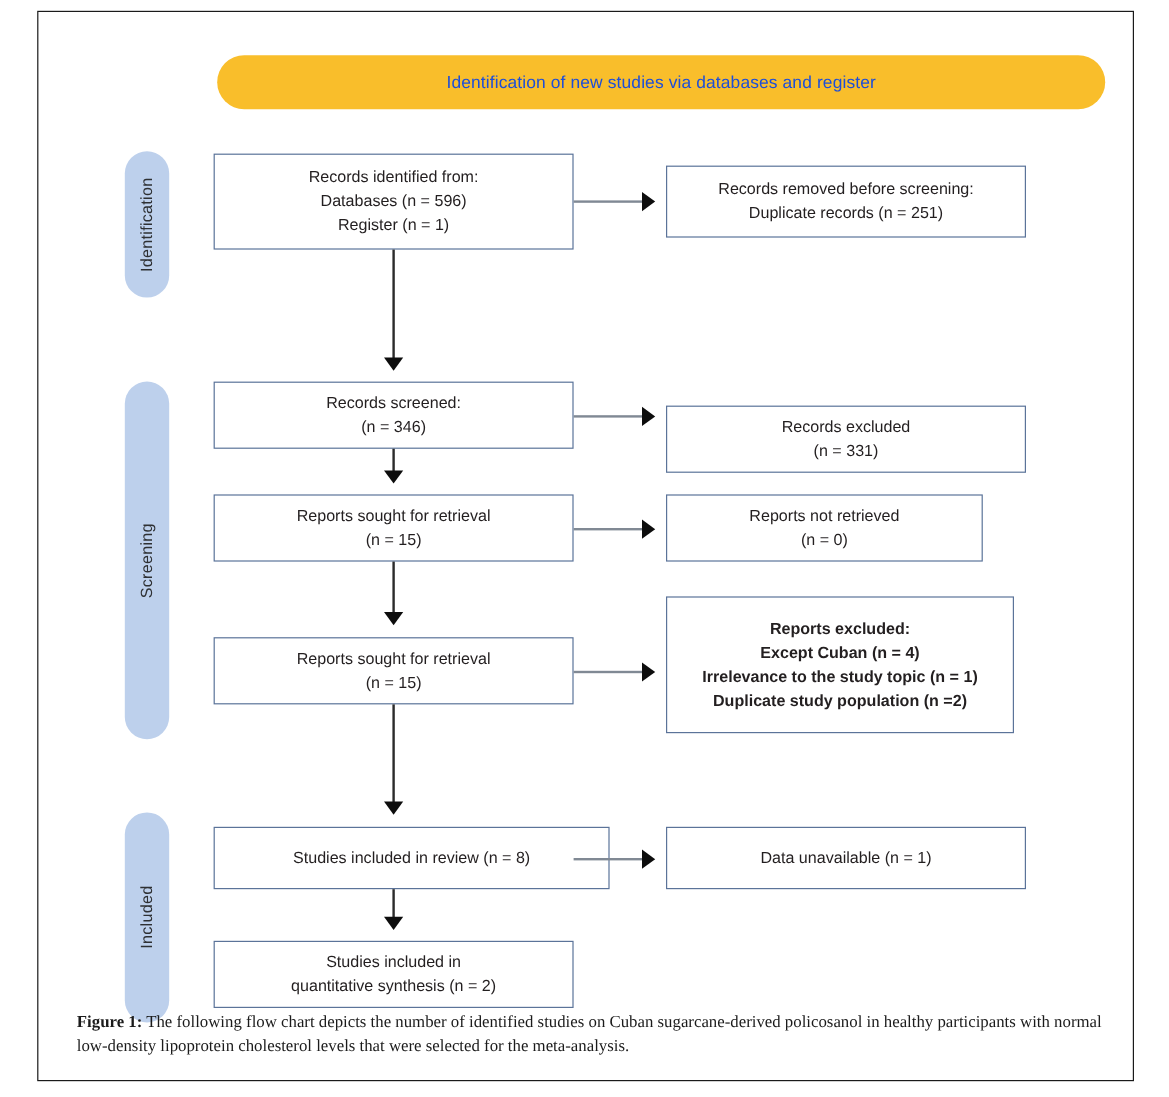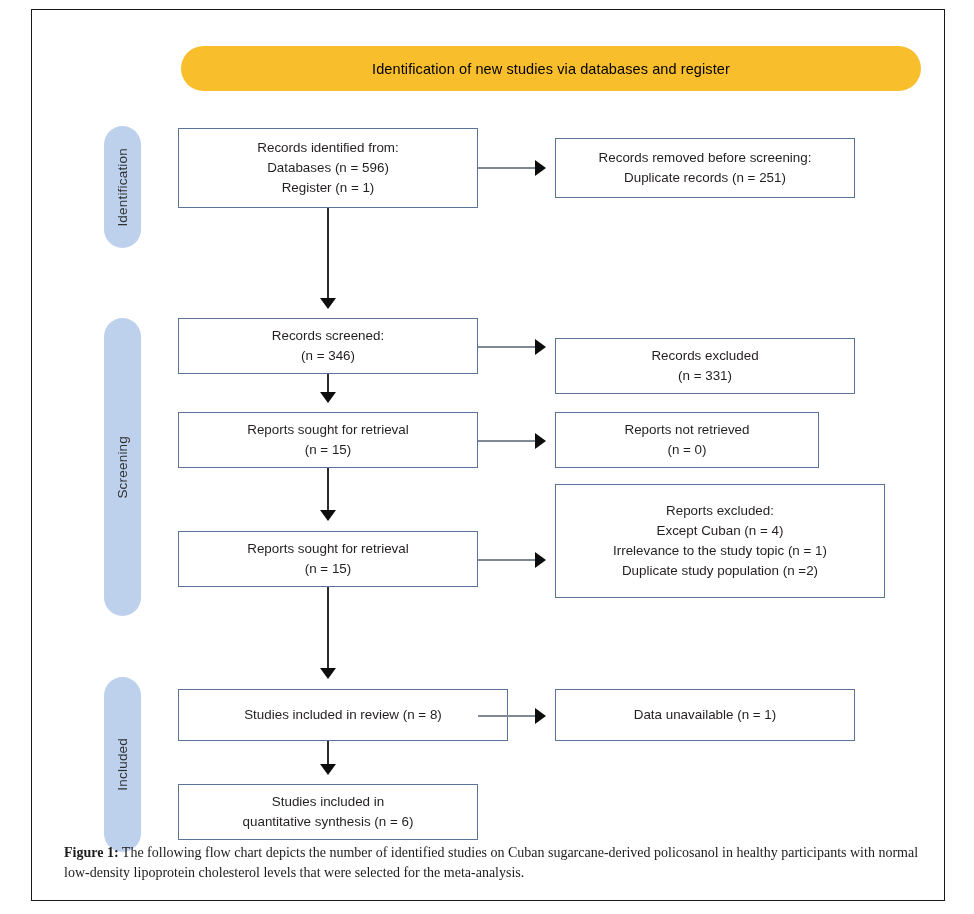--- a/index.html
+++ b/index.html
@@ -45,21 +45,21 @@
     height: 45px;
     background: #F9BE2B;
     border-radius: 23px;
     display: flex;
     align-items: center;
     justify-content: center;
     box-sizing: border-box;
   }
   #header-banner .banner-text {
     font-size: 14.5px;
-    color: #000000;
+    color: #1d4ed8;
     letter-spacing: .1px;
     text-align: center;
   }
 
   
   .stage-pill {
     position: absolute;
     background: #BDD0EC;
     border-radius: 30px;
     display: flex;
@@ -100,21 +100,21 @@
 
   
   #box-records-identified { left: 146px; top: 118px; width: 300px; height: 80px; }
   #box-records-removed    { left: 523px; top: 128px; width: 300px; height: 60px; }
   
   #box-records-screened   { left: 146px; top: 308px; width: 300px; height: 56px; }
   #box-records-excluded   { left: 523px; top: 308px; width: 300px; height: 56px; margin-top: 20px; }
   #box-reports-sought-1   { left: 146px; top: 402px; width: 300px; height: 56px; }
   #box-reports-not-retr   { left: 523px; top: 402px; width: 264px; height: 56px; }
   #box-reports-sought-2   { left: 146px; top: 521px; width: 300px; height: 56px; }
-  #box-reports-excluded   { left: 523px; top: 474px; width: 330px; height: 114px; }
+  #box-reports-excluded   { left: 523px; top: 487px; width: 290px; height: 114px; font-weight: bold; }
   
   #box-studies-review     { left: 146px; top: 679px; width: 330px; height: 52px; }
   #box-data-unavailable   { left: 523px; top: 679px; width: 300px; height: 52px; }
   #box-studies-quant      { left: 146px; top: 774px; width: 300px; height: 56px; }
 
   
   .v-line {
     position: absolute;
     width: 1.5px;
     background: #2b2b2b;
@@ -242,21 +242,21 @@
     </div>
 
     <div class="flow-box" id="box-studies-review">
       <span class="line">Studies included in review (n = 8)</span>
     </div>
     <div class="flow-box" id="box-data-unavailable">
       <span class="line">Data unavailable (n = 1)</span>
     </div>
     <div class="flow-box" id="box-studies-quant">
       <span class="line">Studies included in</span>
-      <span class="line">quantitative synthesis (n = 6)</span>
+      <span class="line">quantitative synthesis (n = 2)</span>
     </div>
 
     <div class="v-line" id="vline-1"></div>
     <div class="v-arrow" id="varrow-1"></div>
     <div class="v-line" id="vline-2"></div>
     <div class="v-arrow" id="varrow-2"></div>
     <div class="v-line" id="vline-3"></div>
     <div class="v-arrow" id="varrow-3"></div>
     <div class="v-line" id="vline-4"></div>
     <div class="v-arrow" id="varrow-4"></div>

